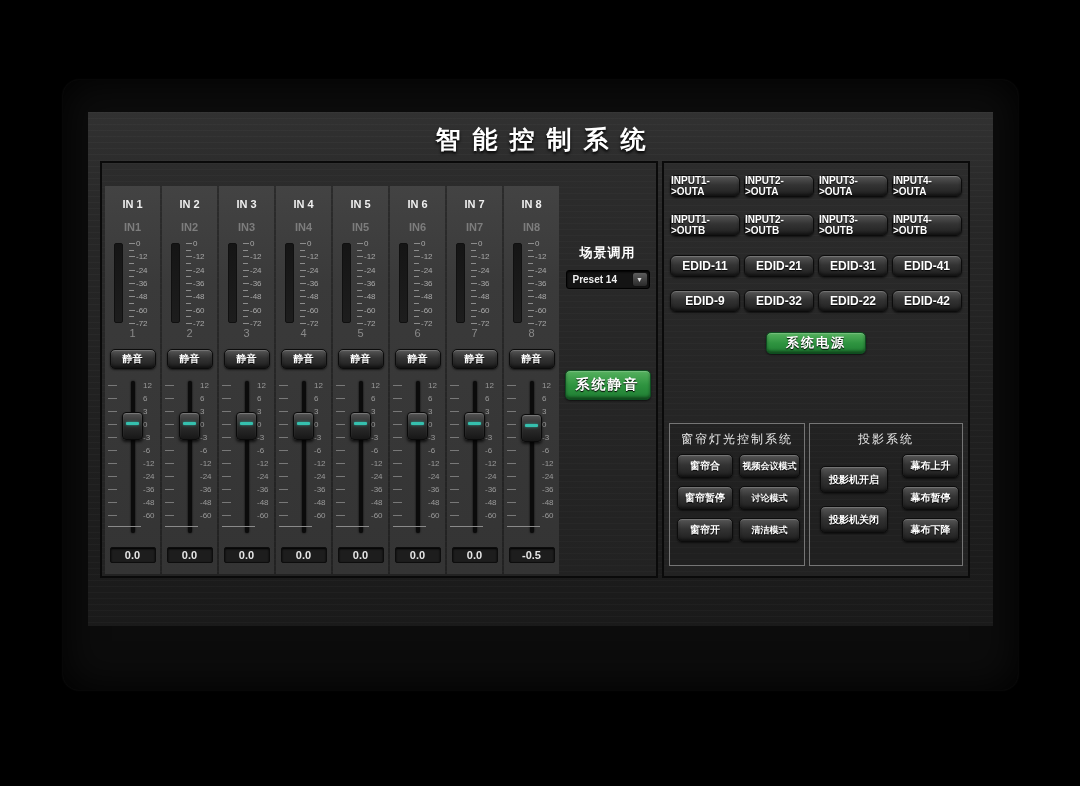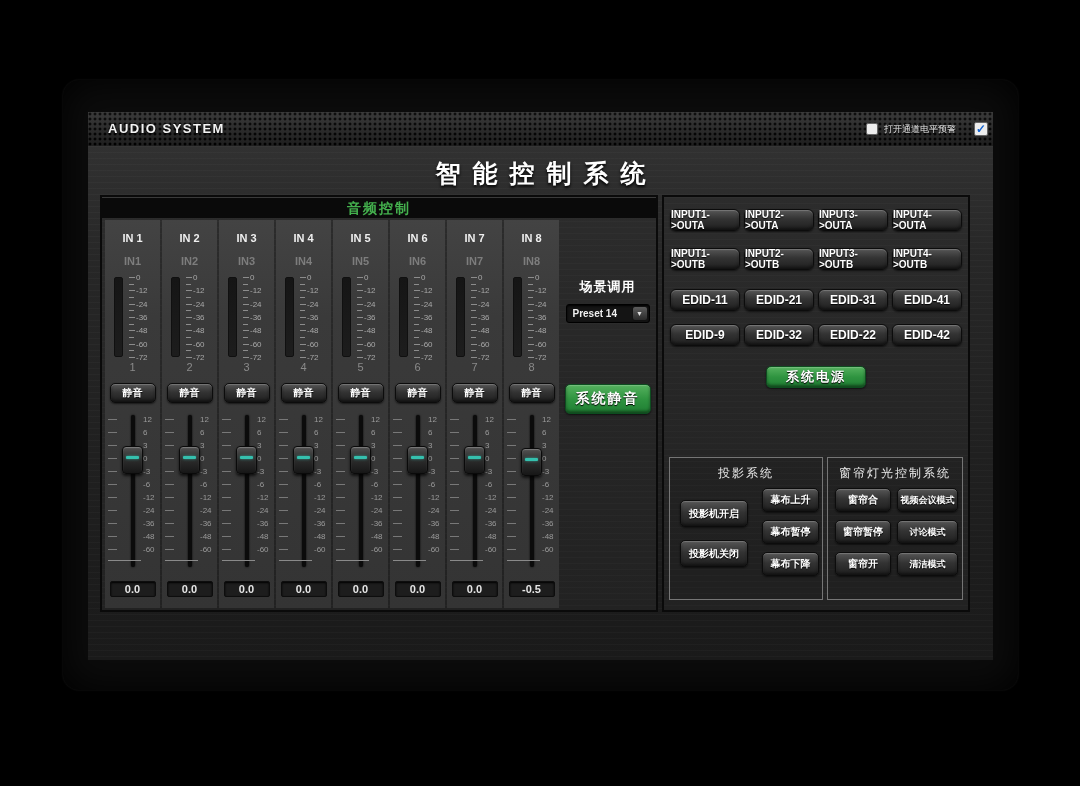--- a/index.html
+++ b/index.html
@@ -94,21 +94,21 @@
                  font-weight:bold; letter-spacing:1px; }
   .dropdown { margin:8px auto 0 auto; width:84px; height:19px; background:#141414;
               border:1px solid #000; border-radius:3px; display:flex; align-items:center;
               box-shadow: inset 0 1px 2px #000; }
   .dd-text { flex:1; color:#f0f0f0; font-size:10px; font-weight:bold; padding-left:6px; }
   .dd-btn { width:16px; height:15px; margin-right:1px; border-radius:3px;
             background:linear-gradient(180deg,#5c5c5c,#2a2a2a); border:1px solid #111;
             color:#ddd; font-size:7px; display:flex; align-items:center; justify-content:center; }
   .green { background:linear-gradient(180deg,#55b15e 0%,#2f9440 50%,#1f7f33 100%);
            border:1px solid #0d4d1f; }
-  .big { margin:61px auto 0 auto; width:86px; height:30px; font-size:14px; letter-spacing:2px;text-align:center; }
+  .big { margin:81px auto 0 auto; width:86px; height:30px; font-size:14px; letter-spacing:2px;text-align:center; }
 
   .right-panel { left:574px; top:49px; width:308px; height:417px; }
   .btn-grid { display:grid; grid-template-columns:repeat(4,1fr); column-gap:4px; }
   .btn-grid.video { padding:12px 6px 11px 6px; row-gap:17px; }
   .btn-grid.edid  { padding:8px 6px 12px 6px;  row-gap:13px; }
   .route { height:22px; font-size:10px; border-radius:6px; }
   .btn-grid.edid .route { font-size:12px; }
   .power-row { display:flex; justify-content:center; margin-top:8px; }
   .power { width:100px; height:22px; font-size:13px; letter-spacing:2px; }
   .env-boxes { position:absolute; left:5px; right:5px; top:260px; height:143px;
@@ -128,36 +128,25 @@
   .curt-btn   { width:56px; height:24px; font-size:10px; }
   .mode-btn   { width:61px; height:24px; font-size:9px; }
 </style>
 </head>
 <body>
 
 <div class="stage">
   <div class="window">
     <div class="face">
 
-      <div class="perf">
-        <div class="brand">AUDIO SYSTEM</div>
-        <div class="monitor">
-          <span class="cb" id="cb-monitor"></span>
-          <span class="cb-label">打开通道电平预警</span>
-        </div>
-        <span class="cb corner" id="cb-corner">✓</span>
-      </div>
 
       <div class="brushed">
         <div class="title">智能控制系统</div>
 
         <div class="panel audio-panel">
-          <div class="panel-header">
-            <span style="color: rgb(68, 177, 78);">音频控制</span>
-          </div>
           <div class="audio-body">
             <div id="channel-strips" class="strips">
                 <div class="strip">
                   <div class="ch-label">IN 1</div>
                   <div class="ch-sub">IN1</div>
                   <div class="meter">
                     <div class="meter-bar"></div>
                     <div class="mtick" style="top: 2px; width: 6px;"></div>
                     <div class="mlab" style="top: -1px;">0</div>
                     <div class="mtick" style="top: 8.66667px;"></div>
@@ -658,44 +647,44 @@
               <div class="btn route">EDID-32</div>
               <div class="btn route">EDID-22</div>
               <div class="btn route">EDID-42</div>
             </div>
 
           <div class="power-row">
             <div class="btn green power">系统电源</div>
           </div>
 
           <div class="env-boxes">
-            <div class="group-box proj">
-              <div class="group-title">投影系统</div>
-              <div id="proj-left" class="col">
-                  <div class="btn proj-btn">投影机开启</div>
-                  <div class="btn proj-btn">投影机关闭</div>
-                </div>
-              <div id="proj-right" class="col">
-                  <div class="btn screen-btn">幕布上升</div>
-                  <div class="btn screen-btn">幕布暂停</div>
-                  <div class="btn screen-btn">幕布下降</div>
-                </div>
-            </div>
             <div class="group-box curt">
               <div class="group-title">窗帘灯光控制系统</div>
               <div id="curt-left" class="col">
                   <div class="btn curt-btn">窗帘合</div>
                   <div class="btn curt-btn">窗帘暂停</div>
                   <div class="btn curt-btn">窗帘开</div>
                 </div>
               <div id="curt-right" class="col">
                   <div class="btn mode-btn">视频会议模式</div>
                   <div class="btn mode-btn">讨论模式</div>
                   <div class="btn mode-btn">清洁模式</div>
                 </div>
             </div>
+            <div class="group-box proj">
+              <div class="group-title">投影系统</div>
+              <div id="proj-left" class="col">
+                  <div class="btn proj-btn">投影机开启</div>
+                  <div class="btn proj-btn">投影机关闭</div>
+                </div>
+              <div id="proj-right" class="col">
+                  <div class="btn screen-btn">幕布上升</div>
+                  <div class="btn screen-btn">幕布暂停</div>
+                  <div class="btn screen-btn">幕布下降</div>
+                </div>
+            </div>
           </div>
         </div>
       </div>
 
     </div>
   </div>
 </div>
 
 </body></html>

